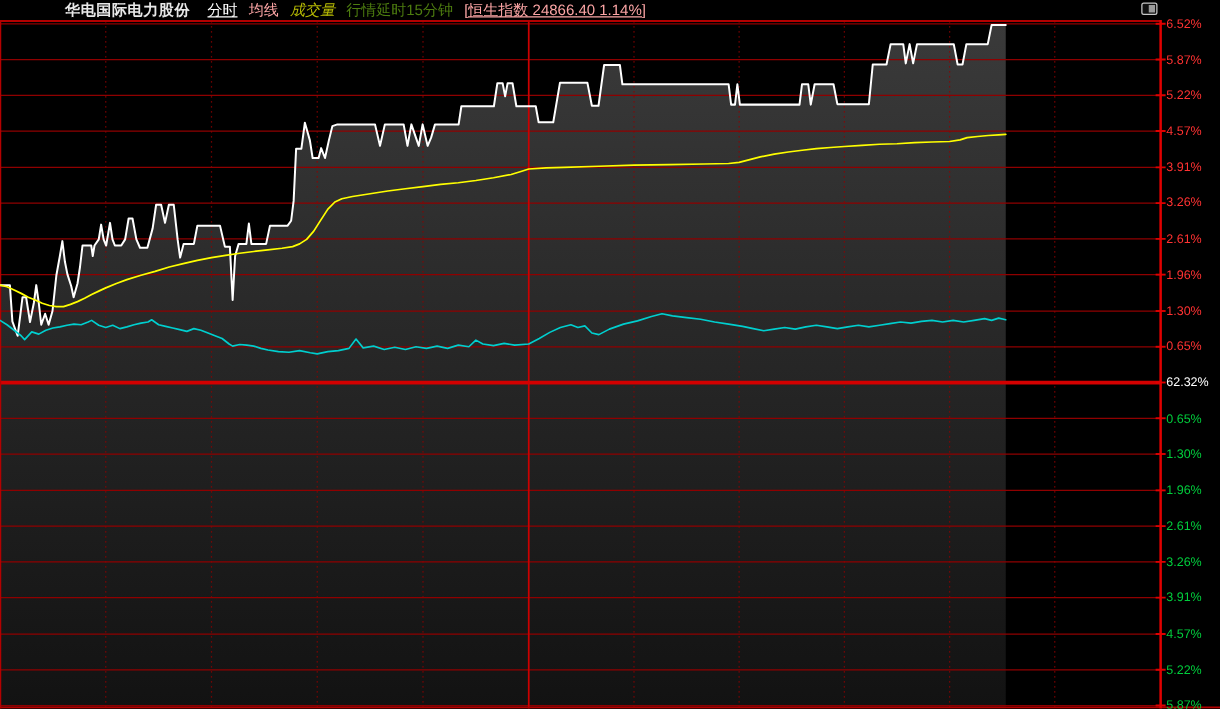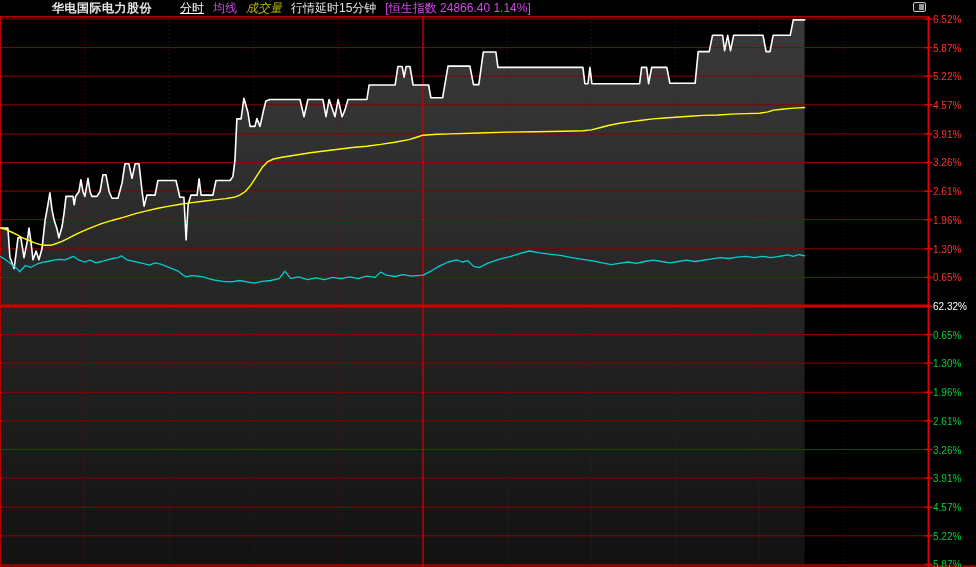--- a/index.html
+++ b/index.html
@@ -1,41 +1,41 @@
 <!DOCTYPE html>
 <html><head>
 <meta charset="utf-8">
 <style>
   html,body{margin:0;padding:0;width:976px;height:567px;background:#000;overflow:hidden;
     font-family:"Liberation Sans","DejaVu Sans",sans-serif;}
   .app{position:relative;width:976px;height:567px;background:#000;}
   .header{position:absolute;top:0;left:0;width:976px;height:16px;display:flex;align-items:center;
     gap:9px;padding-left:4px;font-size:12px;line-height:16px;white-space:nowrap;background:#000;}
   .hdr-name{font-weight:bold;letter-spacing:.5px;margin-left:48px;}
-  .hdr-tab{margin-left:19px;text-decoration:underline;}
+  .hdr-tab{margin-left:5px;text-decoration:underline;}
   .panel-icon{position:absolute;top:2px;left:913px;width:13px;height:10px;box-sizing:border-box;
     border:1px solid #c8c8c8;border-radius:2px;background:#111;}
   .panel-icon .inner{position:absolute;top:1px;right:1px;bottom:1px;width:5px;background:#9a9a9a;}
   .chart-wrap{position:absolute;top:16px;left:0;width:976px;height:551px;}
   #plot{position:absolute;top:0;left:0;display:block;}
   #yaxis{position:absolute;top:0;left:0;width:976px;height:551px;pointer-events:none;}
   .ytick{position:absolute;left:933px;width:43px;font-size:10px;line-height:15px;font-weight:400;}
 </style>
 </head>
 <body>
 
 <div class="app">
 
   <div class="header">
     <span class="hdr-name" style="color: rgb(232, 232, 232);">华电国际电力股份</span>
     <span class="hdr-tab" style="color: rgb(255, 255, 255);">分时</span>
-    <span style="color: #d946ef;">均线</span>
+    <span style="color: #fca5a5;">均线</span>
     <span style="color: rgb(185, 189, 4); font-style: italic;">成交量</span>
-    <span style="color: #e5e5e5;">行情延时15分钟</span>
-    <span style="color: #d946ef;">[恒生指数 24866.40 1.14%]</span>
+    <span style="color: #4d7c0f;">行情延时15分钟</span>
+    <span style="color: #fca5a5; text-decoration: underline;">[恒生指数 24866.40 1.14%]</span>
   </div>
 
   <div class="panel-icon">
     <span class="inner"></span>
   </div>
 
   <div class="chart-wrap">
     <svg id="plot" width="976" height="551" viewBox="0 0 976 551">
         <defs>
           <linearGradient id="fg" x1="0" y1="0" x2="0" y2="1">

